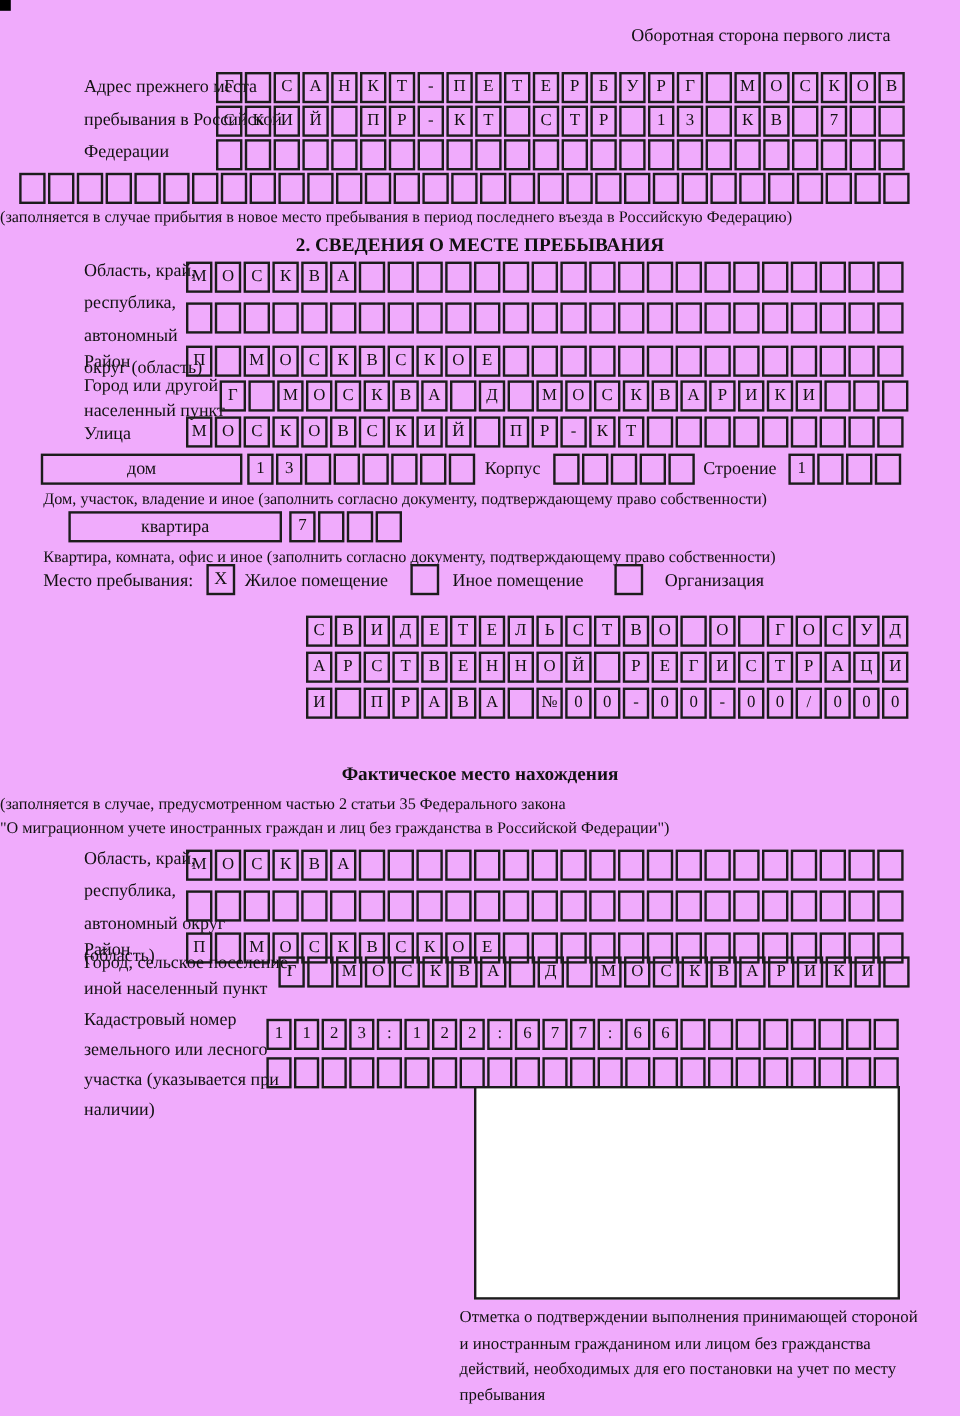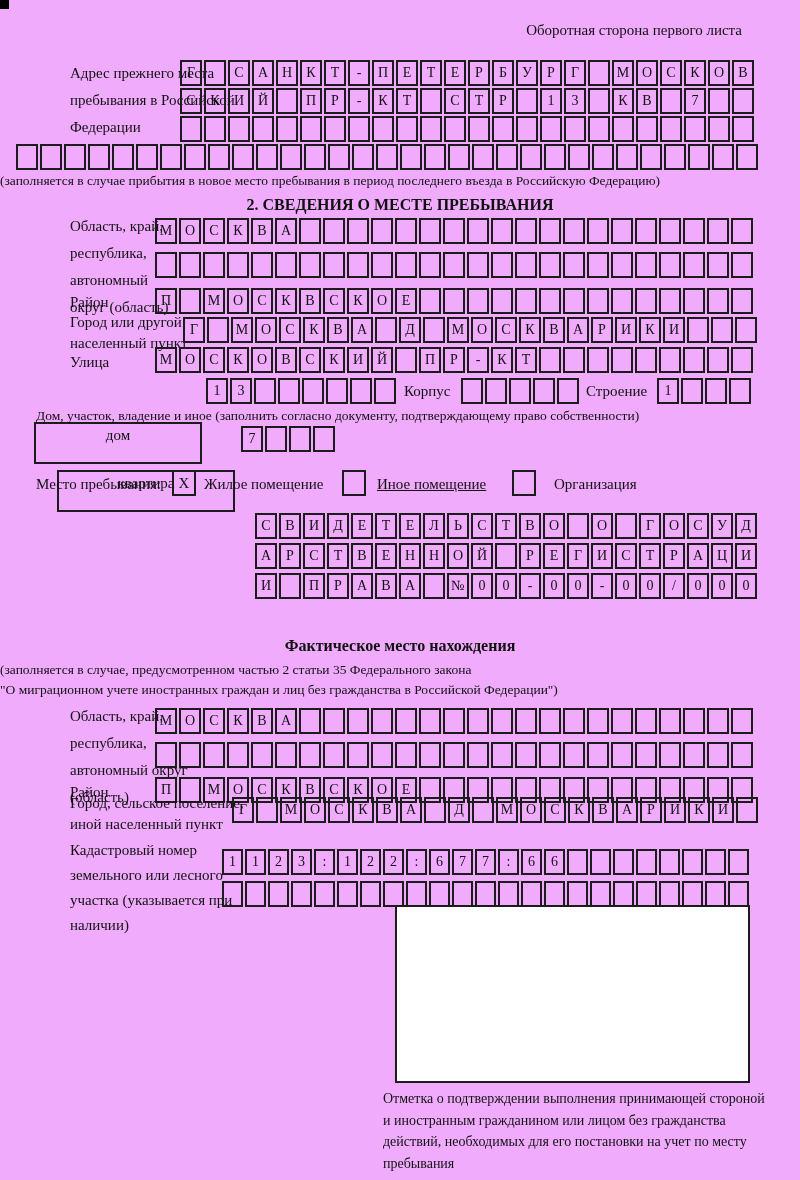--- a/index.html
+++ b/index.html
@@ -9,22 +9,22 @@
   .label { font-size:15px; line-height:26px; }
   .label-27 { line-height:27px; }
   .label-tight { line-height:21px; }
   .note { font-size:13.5px; }
   .title { font-size:16px; font-weight:bold; text-align:center; width:800px; }
   .center { }
   .cellrow { position:absolute; white-space:nowrap; height:26px; }
   .cell { display:inline-block; box-sizing:border-box; width:22px; height:26px; border:2px solid #1c1c1c;
           margin-right:2px; text-align:center; line-height:22px; font-size:14px; vertical-align:top; }
   .cad .cell { width:21px; }
-  .wordbox { position:absolute; box-sizing:border-box; border:2px solid #1c1c1c; height:42px;
-             text-align:center; line-height:22px; font-size:15px;margin-top:44px; }
+  .wordbox { position:absolute; box-sizing:border-box; border:2px solid #1c1c1c; height:26px;
+             text-align:center; line-height:22px; font-size:15px; }
   .checkbox { position:absolute; box-sizing:border-box; width:24px; height:26px; border:2px solid #1c1c1c;
               text-align:center; line-height:22px; font-size:15px; }
   .stampbox { position:absolute; box-sizing:border-box; border:2px solid #1c1c1c; background:#fff; }
   .corner { position:absolute; left:0; top:0; width:9px; height:9px; background:#000; }
 </style>
 </head>
 <body>
 
 <div id="page">
   <div class="corner"></div>
@@ -56,26 +56,27 @@
   <div class="wordbox" style="left:34px; top:378px; width:168px;">дом</div>
   <div class="cellrow" style="left:206px; top:378px;"><span class="cell">1</span><span class="cell">3</span><span class="cell"></span><span class="cell"></span><span class="cell"></span><span class="cell"></span><span class="cell"></span><span class="cell"></span></div>
   <div class="abs label" style="left:404px; top:378px;">Корпус</div>
   <div class="cellrow" style="left:461px; top:378px;"><span class="cell"></span><span class="cell"></span><span class="cell"></span><span class="cell"></span><span class="cell"></span></div>
   <div class="abs label" style="left:586px; top:378px;">Строение</div>
   <div class="cellrow" style="left:657px; top:378px;"><span class="cell">1</span><span class="cell"></span><span class="cell"></span><span class="cell"></span></div>
   <div class="abs note" style="left:36px; top:408px;">Дом, участок, владение и иное (заполнить согласно документу, подтверждающему право собственности)</div>
 
   <div class="wordbox" style="left:57px; top:426px; width:178px;">квартира</div>
   <div class="cellrow" style="left:241px; top:426px;"><span class="cell">7</span><span class="cell"></span><span class="cell"></span><span class="cell"></span></div>
+  <div class="abs note" style="left:36px; top:456px;">Квартира, комната, офис и иное (заполнить согласно документу, подтверждающему право собственности)</div>
 
   <div class="abs label" style="left:36px; top:471px;">Место пребывания:</div>
   <div class="checkbox" style="left:172px; top:470px;">X</div>
   <div class="abs label" style="left:204px; top:471px;">Жилое помещение</div>
   <div class="checkbox" style="left:342px; top:470px;"></div>
-  <div class="abs label" style="left:377px; top:471px;text-decoration:underline;">Иное помещение</div>
+  <div class="abs label" style="left:377px; top:471px;">Иное помещение</div>
   <div class="checkbox" style="left:512px; top:470px;"></div>
   <div class="abs label" style="left:554px; top:471px;">Организация</div>
 
   <div class="cellrow" style="left:255px; top:513px;"><span class="cell">С</span><span class="cell">В</span><span class="cell">И</span><span class="cell">Д</span><span class="cell">Е</span><span class="cell">Т</span><span class="cell">Е</span><span class="cell">Л</span><span class="cell">Ь</span><span class="cell">С</span><span class="cell">Т</span><span class="cell">В</span><span class="cell">О</span><span class="cell"></span><span class="cell">О</span><span class="cell"></span><span class="cell">Г</span><span class="cell">О</span><span class="cell">С</span><span class="cell">У</span><span class="cell">Д</span></div>
   <div class="cellrow" style="left:255px; top:543px;"><span class="cell">А</span><span class="cell">Р</span><span class="cell">С</span><span class="cell">Т</span><span class="cell">В</span><span class="cell">Е</span><span class="cell">Н</span><span class="cell">Н</span><span class="cell">О</span><span class="cell">Й</span><span class="cell"></span><span class="cell">Р</span><span class="cell">Е</span><span class="cell">Г</span><span class="cell">И</span><span class="cell">С</span><span class="cell">Т</span><span class="cell">Р</span><span class="cell">А</span><span class="cell">Ц</span><span class="cell">И</span></div>
   <div class="cellrow" style="left:255px; top:573px;"><span class="cell">И</span><span class="cell"></span><span class="cell">П</span><span class="cell">Р</span><span class="cell">А</span><span class="cell">В</span><span class="cell">А</span><span class="cell"></span><span class="cell">№</span><span class="cell">0</span><span class="cell">0</span><span class="cell">-</span><span class="cell">0</span><span class="cell">0</span><span class="cell">-</span><span class="cell">0</span><span class="cell">0</span><span class="cell">/</span><span class="cell">0</span><span class="cell">0</span><span class="cell">0</span></div>
 
   <div class="abs title" style="top:637px; left:0;">Фактическое место нахождения</div>
   <div class="abs note center" style="top:662px; left:0; width:800px;">(заполняется в случае, предусмотренном частью 2 статьи 35 Федерального закона</div>
   <div class="abs note center" style="top:682px; left:0; width:800px;">"О миграционном учете иностранных граждан и лиц без гражданства в Российской Федерации")</div>

